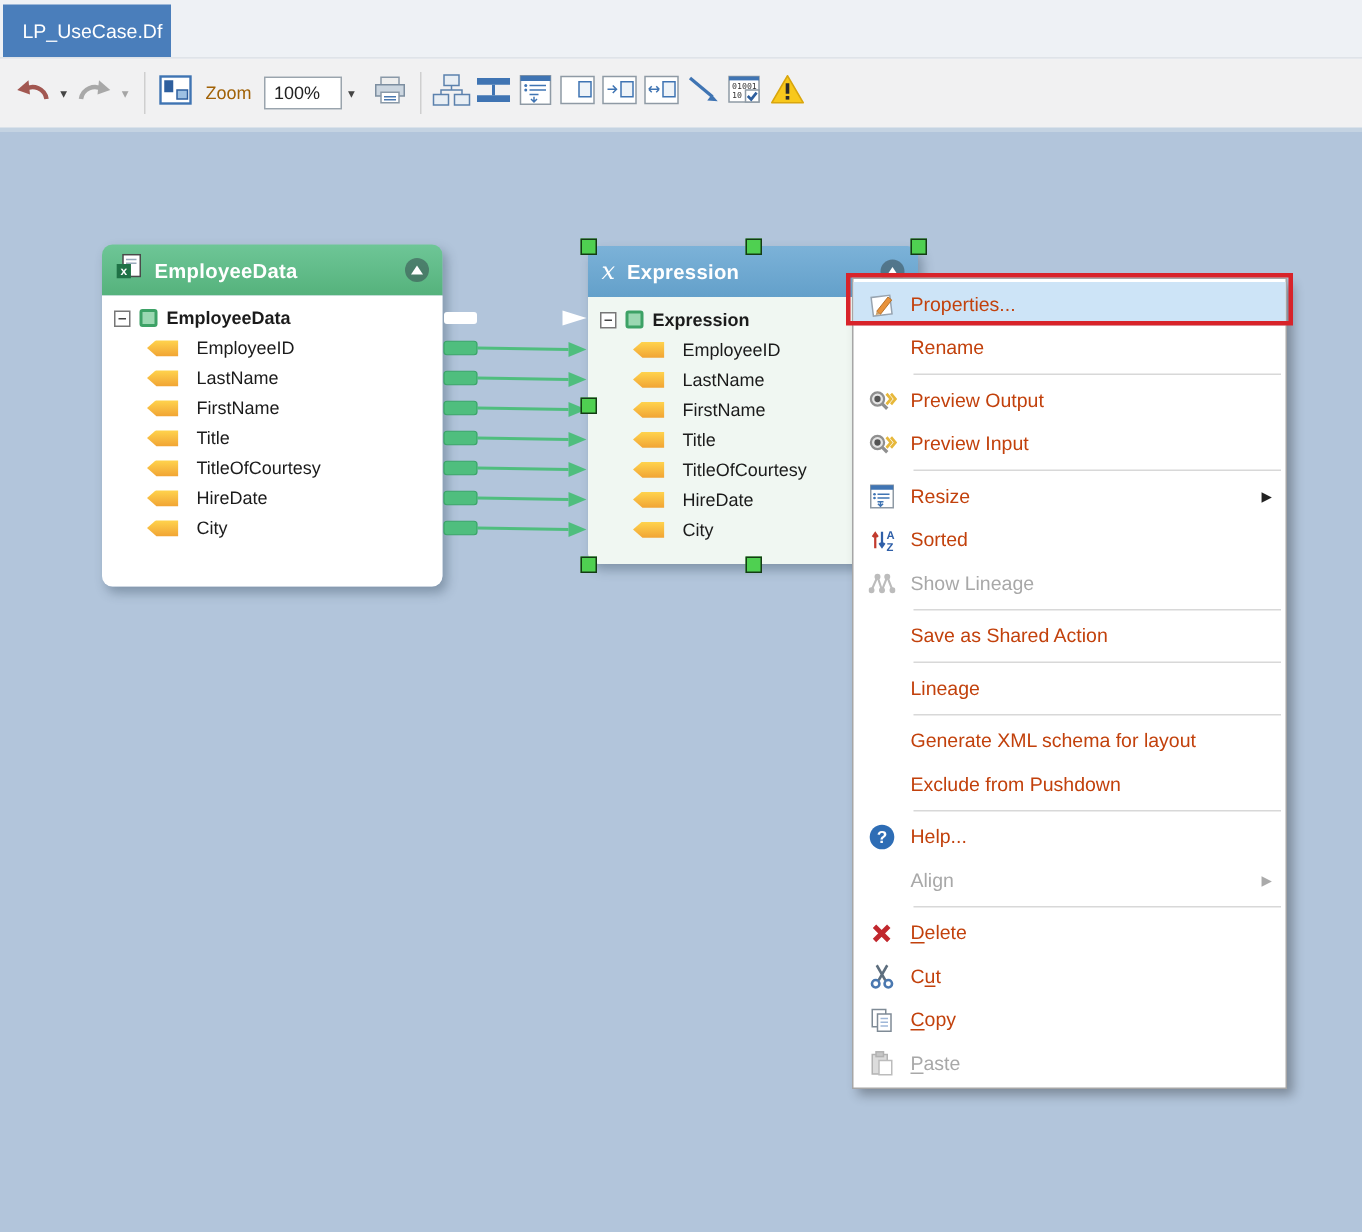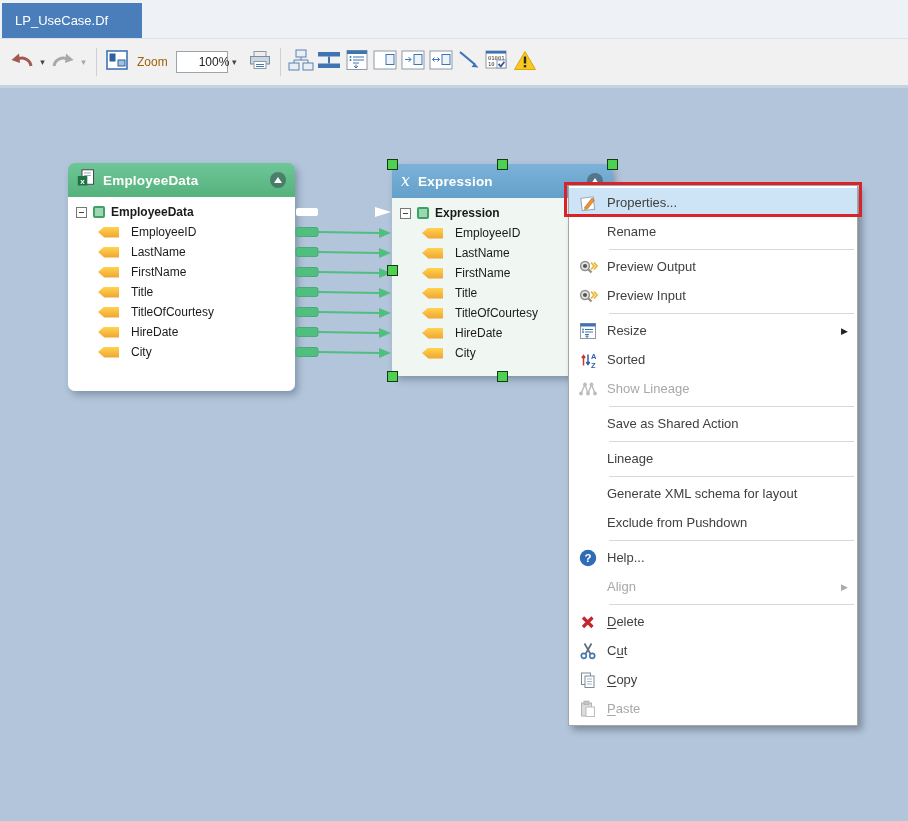--- a/index.html
+++ b/index.html
@@ -4,32 +4,32 @@
 <style>
   html,body{margin:0;padding:0;}
   body{
     width:908px;height:821px;position:relative;overflow:hidden;
     font-family:"Liberation Sans",sans-serif;
     background:#b2c5db;
     -webkit-font-smoothing:antialiased;
   }
   
   .tabbar{position:absolute;left:0;top:0;width:908px;height:38px;background:#eef1f5;border-bottom:1px solid #dfe3e8;}
-  .tab{position:absolute;left:2px;top:3px;width:140px;height:35px;background:#4a7ebb;color:#fff;
+  .tab{position:absolute;left:2px;top:3px;width:112px;height:35px;background:#4a7ebb;color:#fff;
        display:flex;align-items:center;padding-left:13px;font-size:13px;box-sizing:border-box;}
   
   .toolbar{position:absolute;left:0;top:39px;width:908px;height:49px;background:#f1f1f2;
            border-bottom:3px solid #c4d3e2;display:flex;align-items:center;padding-left:8px;box-sizing:border-box;}
   .tbtn{height:32px;min-width:26px;display:flex;align-items:center;justify-content:center;margin:0 1px;border-radius:3px;}
   .caret{width:13px;font-size:9px;color:#444;display:flex;align-items:center;justify-content:center;height:32px;}
   .caret.dis{color:#a5a5a5;}
   .tsep{width:1px;height:28px;background:#cfcfcf;margin:0 6px;}
   .zoomlbl{font-size:12px;color:#a16207;margin:0 8px 0 6px;}
   .zoombox{width:52px;height:22px;background:#fff;border:1px solid #9aa4ad;font-size:12px;color:#222;
-           display:flex;align-items:center;padding-left:22px;box-sizing:border-box;}
+           display:flex;align-items:center;padding-left:6px;box-sizing:border-box;}
   
   .canvas{position:absolute;left:0;top:91px;width:908px;height:730px;background:#b2c5db;}
   .node{position:absolute;border-radius:7px;box-shadow:3px 4px 7px rgba(50,70,90,.38);z-index:1;}
   .nhead{height:34px;border-radius:7px 7px 0 0;display:flex;align-items:center;padding:0 9px;gap:8px;box-sizing:border-box;}
   .ntitle{color:#fff;font-size:13.5px;font-weight:bold;flex:1;letter-spacing:.2px;}
   .nbody{border-radius:0 0 7px 7px;box-sizing:border-box;padding-top:5px;}
   .node-src .nhead{background:linear-gradient(#6ec697,#55b27c);}
   .node-src .nbody{background:#ffffff;height:194px;}
   .node-xf .nhead{background:linear-gradient(#7cb2d8,#63a0ca);}
   .node-xf .nbody{background:#f0f7f2;height:178px;}
@@ -45,21 +45,21 @@
        clip-path:polygon(0 50%,30% 0,100% 0,100% 100%,30% 100%);}
   .xicon{font-family:"DejaVu Serif",serif;font-style:italic;font-size:16px;color:#fff;line-height:1;}
   #wires{position:absolute;left:0;top:0;width:908px;height:730px;z-index:2;pointer-events:none;}
   .handle{position:absolute;width:11px;height:11px;background:#4fd051;border:1.5px solid #143c14;box-sizing:border-box;z-index:3;}
   
   .menu{position:absolute;left:568px;top:185px;width:290px;background:#fff;border:1px solid #a6a6a6;
         box-shadow:4px 4px 7px rgba(0,0,0,.3);padding:2px 0;box-sizing:border-box;z-index:10;}
   .mrow{height:29px;display:flex;align-items:center;position:relative;}
   .mrow.hl{background:#cde4f7;}
   .micon{width:38px;flex:none;display:flex;align-items:center;justify-content:center;}
-  .mlabel{font-size:13px;color:#404040;}
+  .mlabel{font-size:13px;color:#c2410c;}
   .mrow.dis .mlabel{color:#a8a8a8;}
   .marrow{position:absolute;right:9px;font-size:9px;color:#222;}
   .mrow.dis .marrow{color:#aaa;}
   .msep{border-top:1px solid #d8d8d8;margin:2.5px 3px 2.5px 40px;}
   .mlabel u{text-underline-offset:2px;}
   
   .redbox{position:absolute;left:564px;top:182px;width:298px;height:35px;border:3px solid #d8232a;
           box-sizing:border-box;z-index:11;pointer-events:none;}
 </style>
 </head>

